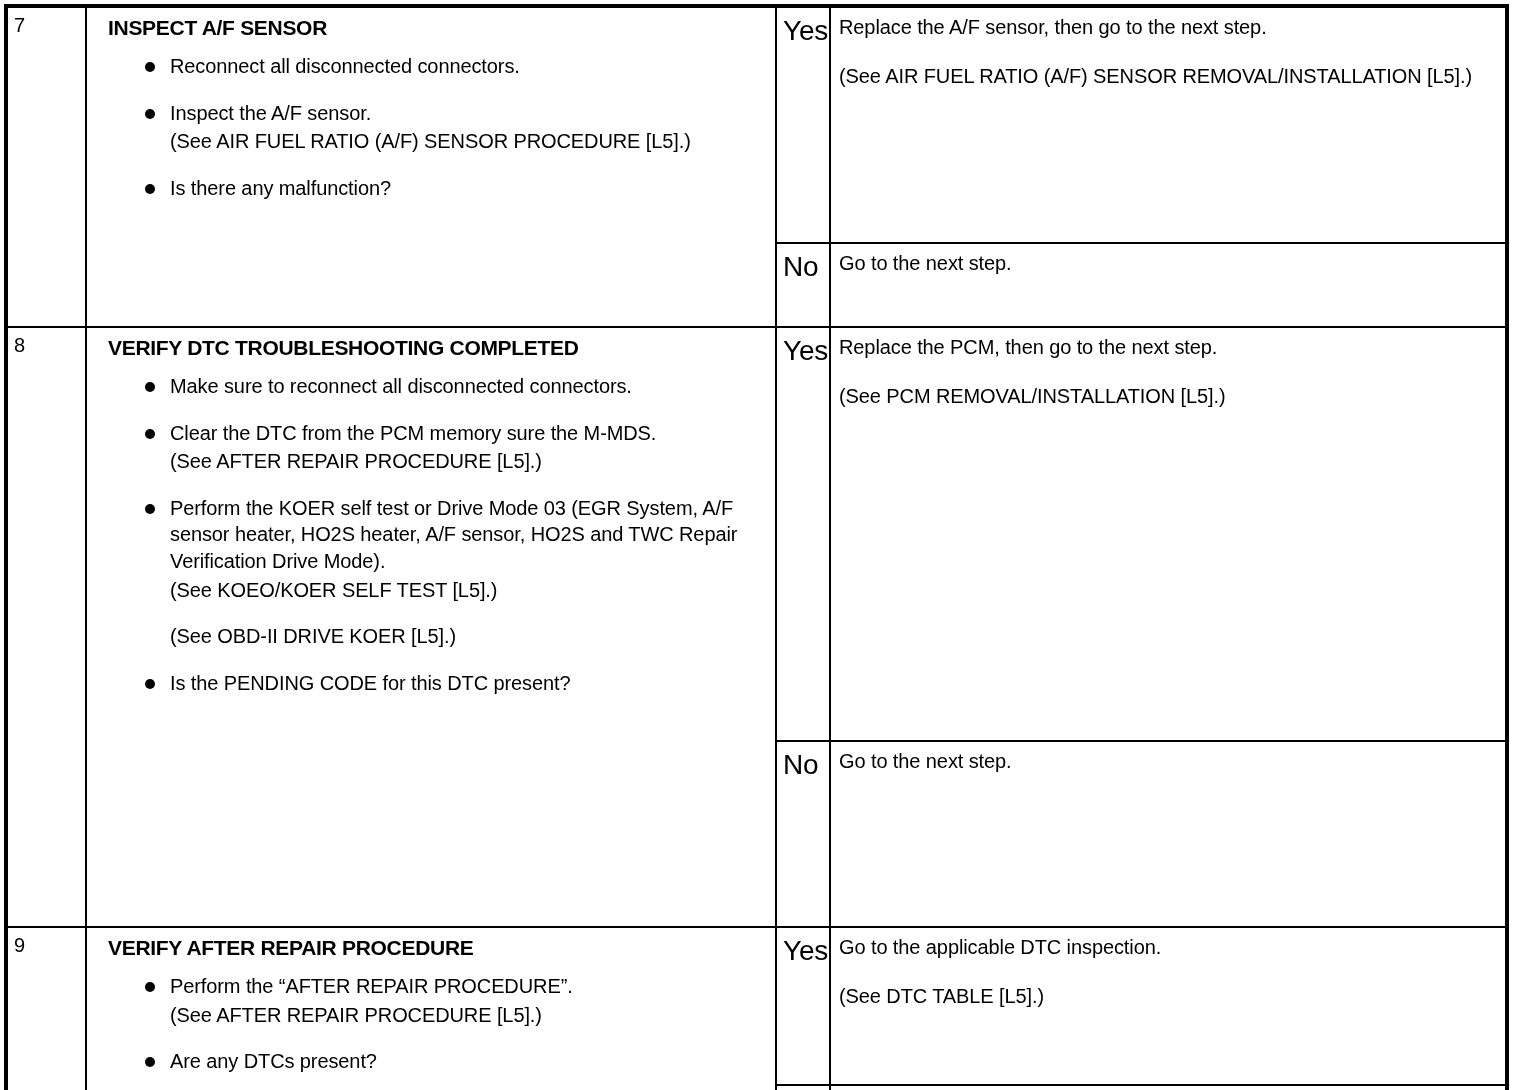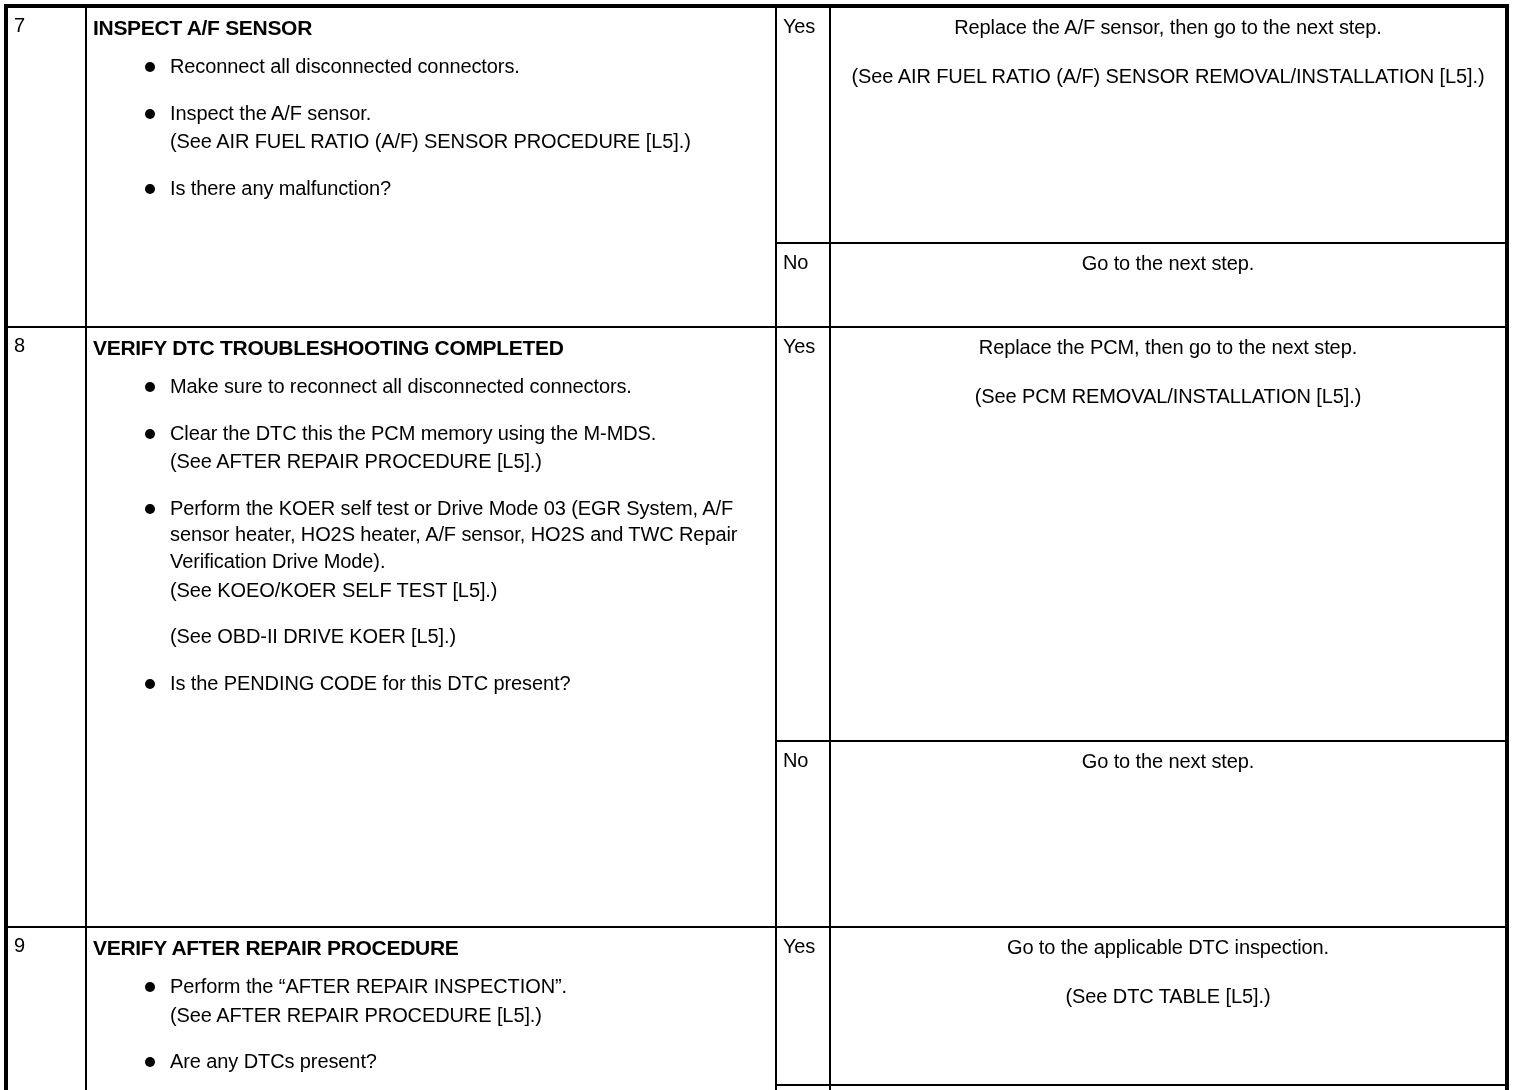--- a/index.html
+++ b/index.html
@@ -53,21 +53,21 @@
   
   td.action {
     padding: 8px 10px 14px 6px;
   }
 
   .action-title {
     font-size: 21px;
     font-weight: bold;
     letter-spacing: -0.3px;
     line-height: 1.1;
-    margin: 0 0 14px 0;
+    margin: 0 0 14px 15px;
     white-space: nowrap;
   }
 
   ul.bullets {
     list-style: none;
     margin: 0;
     padding: 0;
   }
 
   ul.bullets > li {
@@ -96,33 +96,32 @@
     font-size: 20px;
     line-height: 1.33;
     letter-spacing: -0.1px;
     margin: 0 0 20px 0;
     padding-left: 77px;
   }
 
   
   td.yn {
     padding: 6px 4px 0 6px;
-    font-size: 20px;
+    font-size: 28px;
     line-height: 1.2;
     white-space: nowrap;
     letter-spacing: -0.2px;
   }
 
   
   td.result {
     padding: 6px 8px 10px 8px;
     font-size: 20px;
     line-height: 1.33;
     letter-spacing: -0.1px;
-    text-align: center;
   }
   .result-line { margin: 0 0 22px 0; }
   .result-line.last { margin-bottom: 0; }
 
   
   .h-yes7  { height: 218px; }
   .h-no7   { height: 66px;  }
   .h-yes8  { height: 396px; }
   .h-no8   { height: 168px; }
   .h-yes9  { height: 140px; }
@@ -170,21 +169,21 @@
       </tr>
 
       <tr>
         <td class="step-num" rowspan="2">
           <span>8</span>
         </td>
         <td class="action" rowspan="2">
           <div class="action-title">VERIFY DTC TROUBLESHOOTING COMPLETED</div>
           <ul class="bullets">
             <li class="bulleted">Make sure to reconnect all disconnected connectors.</li>
-            <li class="bulleted">Clear the DTC this the PCM memory using the M-MDS.</li>
+            <li class="bulleted">Clear the DTC from the PCM memory sure the M-MDS.</li>
           </ul>
           <div class="note">(See AFTER REPAIR PROCEDURE [L5].)</div>
           <ul class="bullets">
             <li class="bulleted">Perform the KOER self test or Drive Mode 03 (EGR System, A/F sensor heater, HO2S heater, A/F sensor, HO2S and TWC Repair Verification Drive Mode).</li>
           </ul>
           <div class="note">(See KOEO/KOER SELF TEST [L5].)</div>
           <div class="note">(See OBD-II DRIVE KOER [L5].)</div>
           <ul class="bullets">
             <li class="bulleted">Is the PENDING CODE for this DTC present?</li>
           </ul>
@@ -202,21 +201,21 @@
         </td>
       </tr>
 
       <tr>
         <td class="step-num" rowspan="2">
           <span>9</span>
         </td>
         <td class="action" rowspan="2">
           <div class="action-title">VERIFY AFTER REPAIR PROCEDURE</div>
           <ul class="bullets">
-            <li class="bulleted">Perform the “AFTER REPAIR INSPECTION”.</li>
+            <li class="bulleted">Perform the “AFTER REPAIR PROCEDURE”.</li>
           </ul>
           <div class="note">(See AFTER REPAIR PROCEDURE [L5].)</div>
           <ul class="bullets">
             <li class="bulleted">Are any DTCs present?</li>
           </ul>
         </td>
         <td class="yn h-yes9">Yes</td>
         <td class="result h-yes9">
           <div class="result-line">Go to the applicable DTC inspection.</div>
           <div class="result-line last">(See DTC TABLE [L5].)</div>

